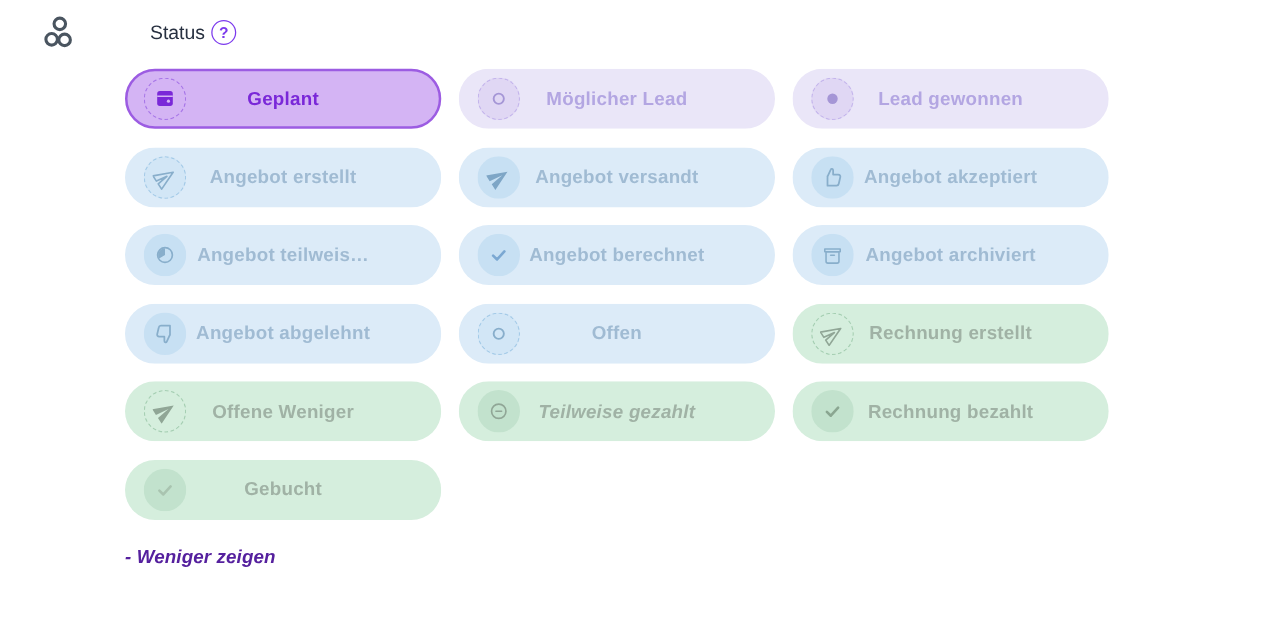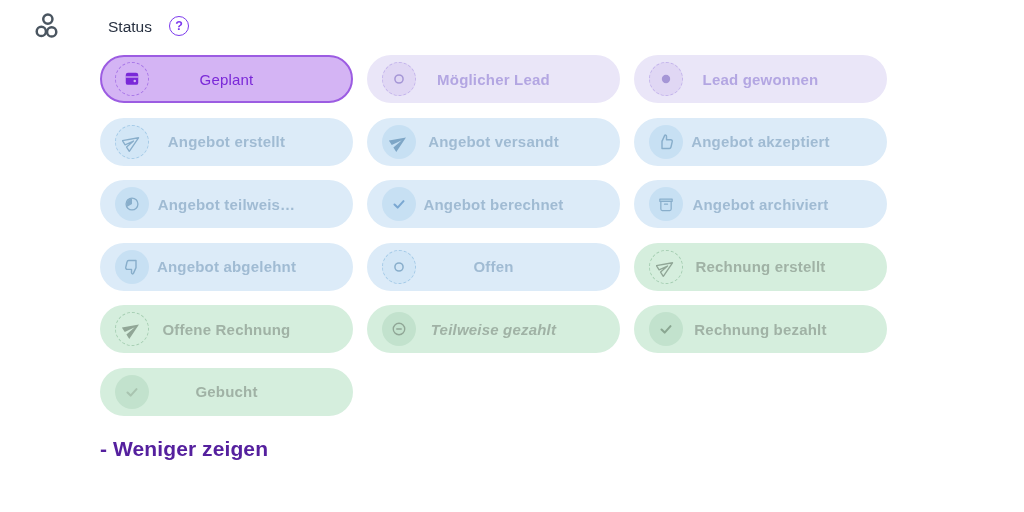--- a/index.html
+++ b/index.html
@@ -5,21 +5,21 @@
   * { margin:0; padding:0; box-sizing:border-box; }
   html,body { width:1024px; height:512px; }
   body {
     position:relative;
     background:#ffffff;
     font-family:"Liberation Sans", sans-serif;
     overflow:hidden;
   }
   .cluster-icon { position:absolute; left:33px; top:12px; width:27px; height:27px; }
   .title {
-    position:absolute; left:108px; top:18px;
+    position:absolute; left:120px; top:18px;
     font-size:15.5px; color:var(--header-text,#273040); font-weight:400;
   }
   .help {
     position:absolute; left:169px; top:16px;
     width:20px; height:20px;
     border:1.8px solid var(--accent,#7c3aed); border-radius:50%;
     color:var(--accent,#7c3aed);
     display:flex; align-items:center; justify-content:center;
     font-size:12.5px; font-weight:700; cursor:pointer;
     line-height:1;
@@ -34,34 +34,35 @@
   .pill {
     position:relative;
     display:flex; align-items:center; justify-content:center;
     border:2.5px solid transparent;
     border-radius:25px;
     font:inherit;
     cursor:pointer;
     outline:none;
   }
   .pill-label { font-size:15px; font-weight:600; letter-spacing:.2px; }
-  .pill.selected .pill-label { font-weight:400; }
+  .pill.selected .pill-label { font-weight:700; }
   .ring {
     position:absolute; left:13px; top:50%; transform:translateY(-50%);
     width:34px; height:34px; border-radius:50%;
     display:flex; align-items:center; justify-content:center;
     border:1.6px solid transparent;
   }
   .ring.dashed { border-style:dashed; }
   .footer { position:absolute; left:100px; top:437px; display:flex; gap:27px; }
   .footer a {
-    font-size:21px; font-weight:700;
+    font-size:15px; font-weight:700;
     color:var(--link,#55209e);
     text-decoration:none; cursor:pointer;
     letter-spacing:.1px;
+    font-style:italic;
   }
 </style>
 </head>
 <body style="--accent: #7c3aed; --link: #55209e; --header-text: #273040;">
 
 <svg class="cluster-icon" viewBox="0 0 24 24">
   <g fill="none" stroke="#4a5560" stroke-width="2.2">
     <circle cx="13.2" cy="6.3" r="4.1"></circle>
     <circle cx="7.4" cy="17.3" r="4.1"></circle>
     <circle cx="16.6" cy="17.7" r="4.1"></circle>
@@ -183,21 +184,21 @@
       <span class="pill-label" style="color: rgb(160, 178, 165);">Rechnung erstellt</span>
     </button>
     <button type="button" class="pill" style="background: rgb(213, 238, 221); border-color: transparent;">
       <span class="ring dashed" style="background: rgb(213, 238, 221); border-color: rgb(166, 207, 179); color: rgb(144, 166, 150);">
         <svg viewBox="0 0 24 24" width="20" height="20">
           <g transform="rotate(-33 12 12)">
             <path d="M2.8 20.2 L22 12 L2.8 3.8 L2.8 10.2 L16 12 L2.8 13.8 Z" fill="currentColor"></path>
           </g>
         </svg>
       </span>
-      <span class="pill-label" style="color: rgb(160, 178, 165);">Offene Rechnung</span>
+      <span class="pill-label" style="color: rgb(160, 178, 165);">Offene Weniger</span>
     </button>
     <button type="button" class="pill" style="background: rgb(213, 238, 221); border-color: transparent; font-style: italic;">
       <span class="ring solid" style="background: rgb(194, 226, 205); color: rgb(144, 166, 150);">
         <svg viewBox="0 0 24 24" width="20" height="20">
           <circle cx="12" cy="12" r="6.9" fill="none" stroke="currentColor" stroke-width="1.6"></circle>
           <line x1="9.3" y1="12" x2="14.7" y2="12" stroke="currentColor" stroke-width="1.6" stroke-linecap="round"></line>
         </svg>
       </span>
       <span class="pill-label" style="color: rgb(160, 178, 165);">Teilweise gezahlt</span>
     </button>

